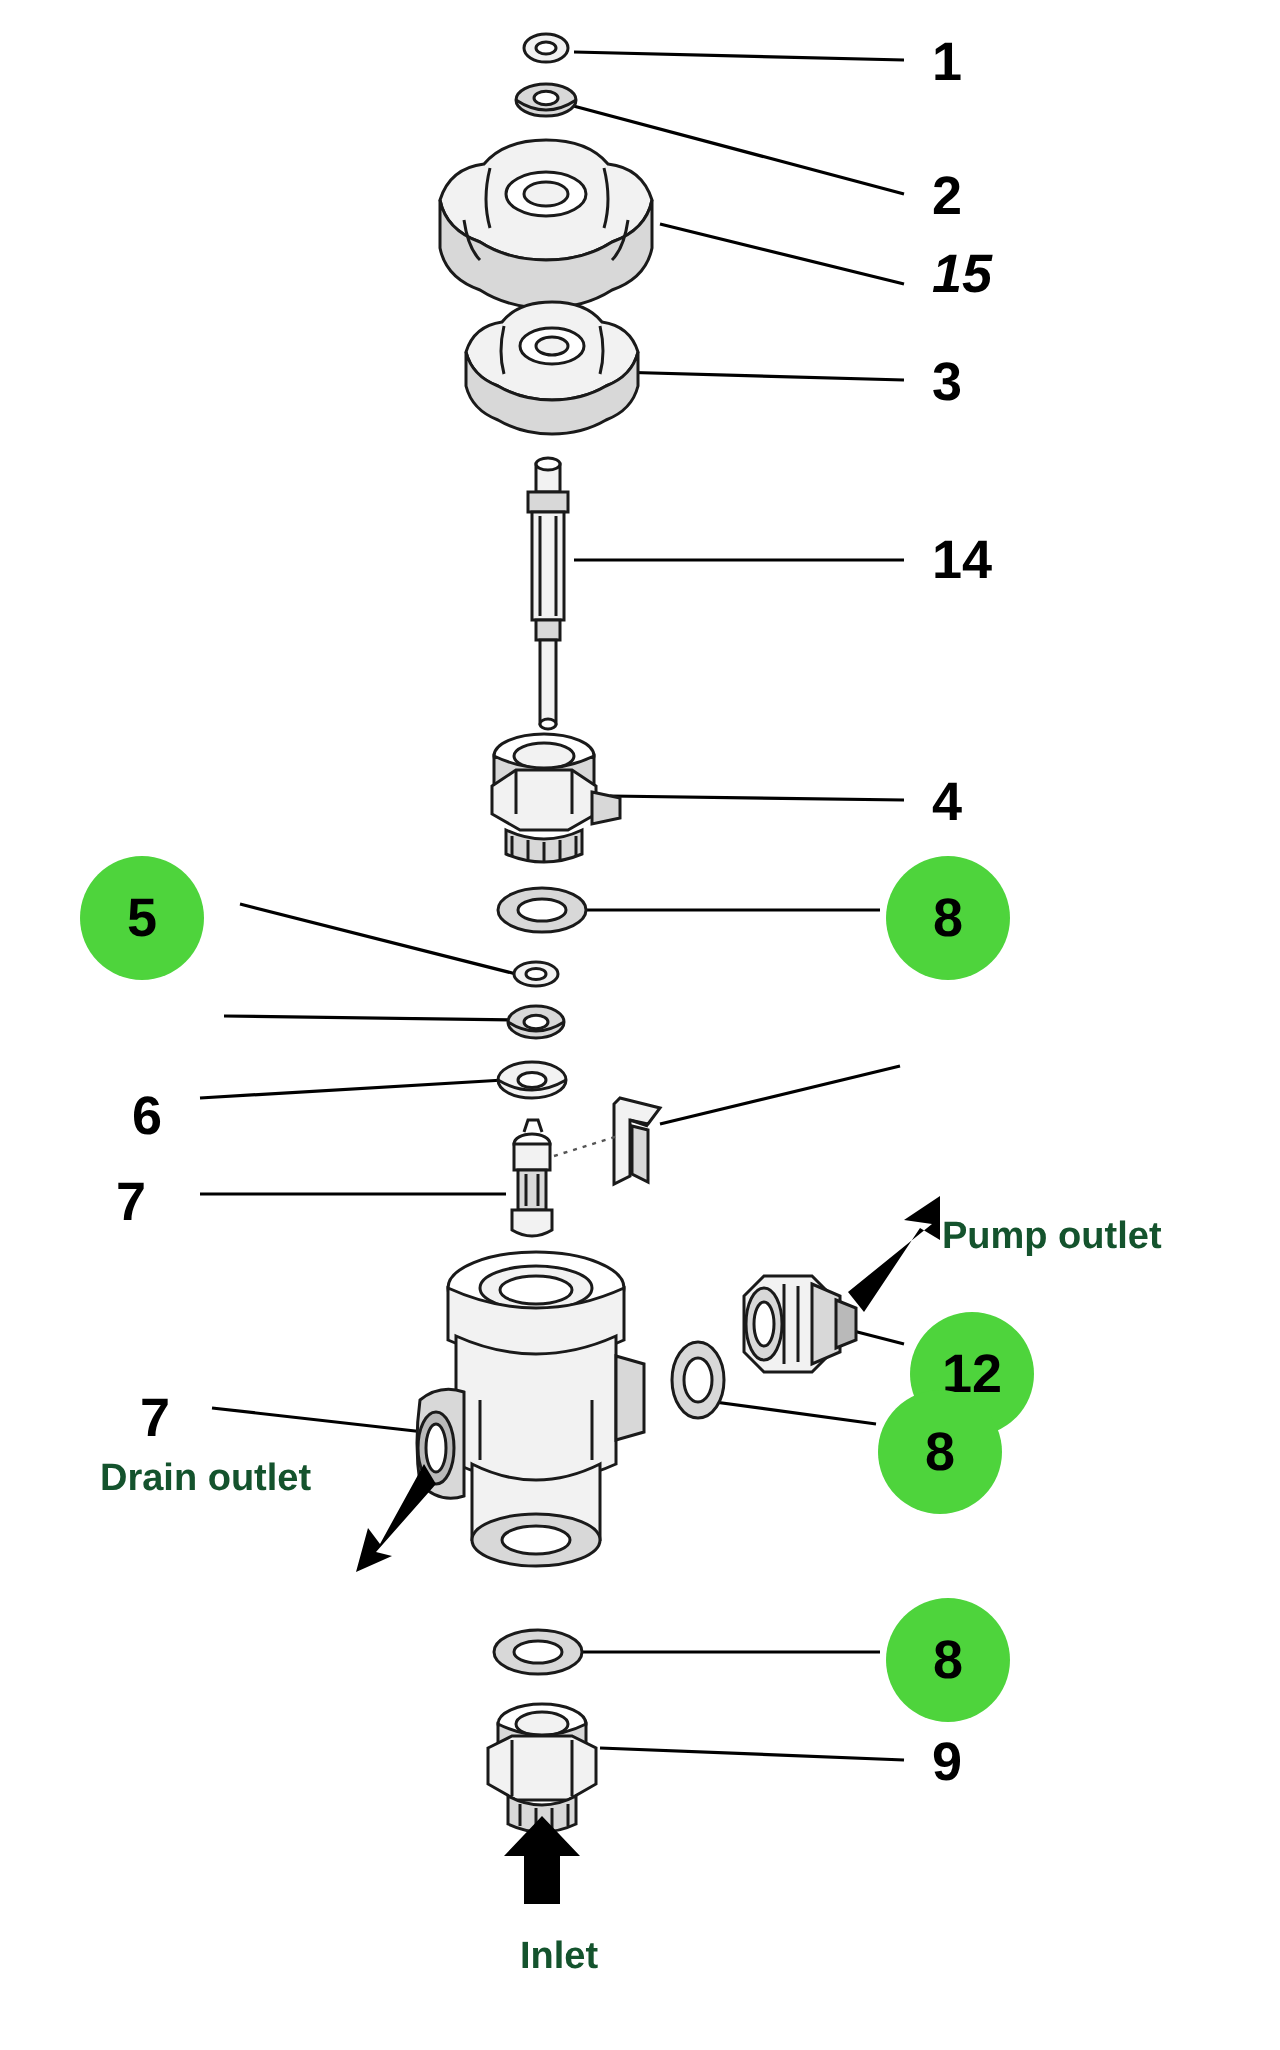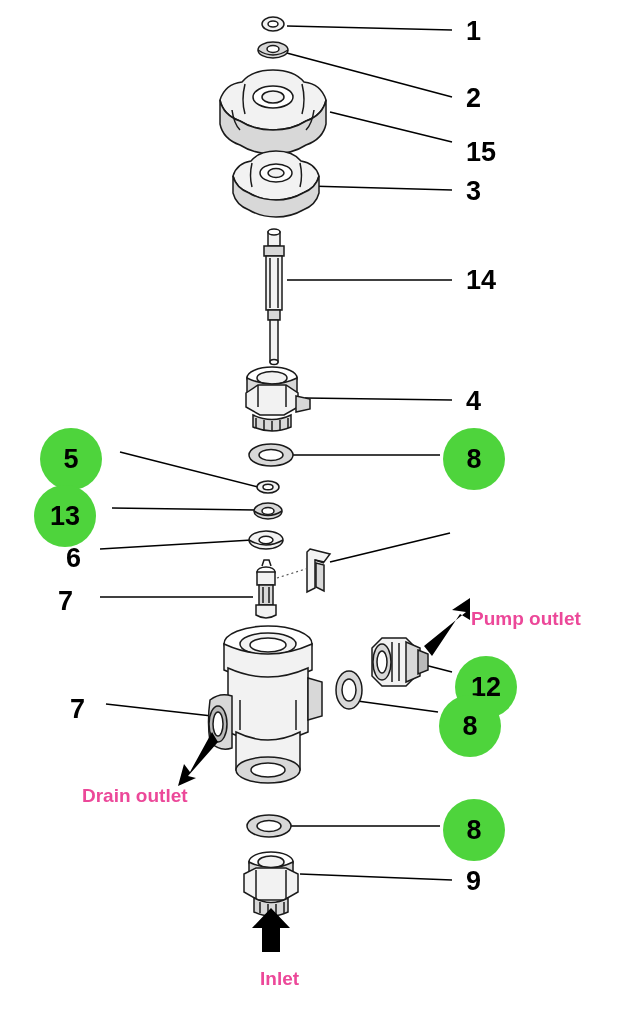--- a/index.html
+++ b/index.html
@@ -46,21 +46,21 @@
   .badge span {
     font-weight: bold;
     font-size: 27px;
     color: #000000;
     line-height: 1;
   }
   .flow-label {
     position: absolute;
     font-weight: bold;
     font-size: 19px;
-    color: #ec4899;
+    color: #14532d;
     white-space: nowrap;
   }
   .leader {
     stroke: #000000;
     stroke-width: 1.6;
     fill: none;
   }
   .part-line {
     stroke: #1a1a1a;
     stroke-width: 1.5;
@@ -290,44 +290,41 @@
       <path class="arrow-solid" d="M218 742 L188 776 L196 778 L178 786 L184 764 L190 772 L212 732 Z"></path>
 
       <path class="arrow-solid" d="M262 952 L262 928 L252 928 L271 908 L290 928 L280 928 L280 952 Z"></path>
     </g>
 
   </svg>
 
   <div class="badge" style="left:40px;  top:428px;">
       <span>5</span>
     </div>
-  <div class="badge" style="left:34px;  top:485px;">
-      <span>13</span>
-    </div>
   <div class="badge" style="left:443px; top:428px;">
       <span>8</span>
     </div>
   <div class="badge" style="left:455px; top:656px;align-items:center;">
       <span>12</span>
     </div>
   <div class="badge" style="left:439px; top:695px;">
       <span>8</span>
     </div>
   <div class="badge" style="left:443px; top:799px;">
       <span>8</span>
     </div>
 
   <div class="callout-number" style="left:466px; top:18px;">1</div>
   <div class="callout-number" style="left:466px; top:85px;">2</div>
-  <div class="callout-number" style="left:466px; top:139px;">15</div>
+  <div class="callout-number" style="left:466px; top:124px;font-style:italic;">15</div>
   <div class="callout-number" style="left:466px; top:178px;">3</div>
   <div class="callout-number" style="left:466px; top:267px;text-align:right;">14</div>
   <div class="callout-number" style="left:466px; top:388px;">4</div>
   <div class="callout-number" style="left:66px;  top:545px;">6</div>
   <div class="callout-number" style="left:58px;  top:588px;">7</div>
   <div class="callout-number" style="left:70px;  top:696px;">7</div>
   <div class="callout-number" style="left:466px; top:868px;">9</div>
 
   <div class="flow-label" style="left:471px; top:608px;">Pump outlet</div>
-  <div class="flow-label" style="left:50px;  top:785px;margin-left:32px;">Drain outlet</div>
+  <div class="flow-label" style="left:50px;  top:729px;">Drain outlet</div>
   <div class="flow-label" style="left:260px; top:968px;">Inlet</div>
 
 </div>
 
 </body></html>

